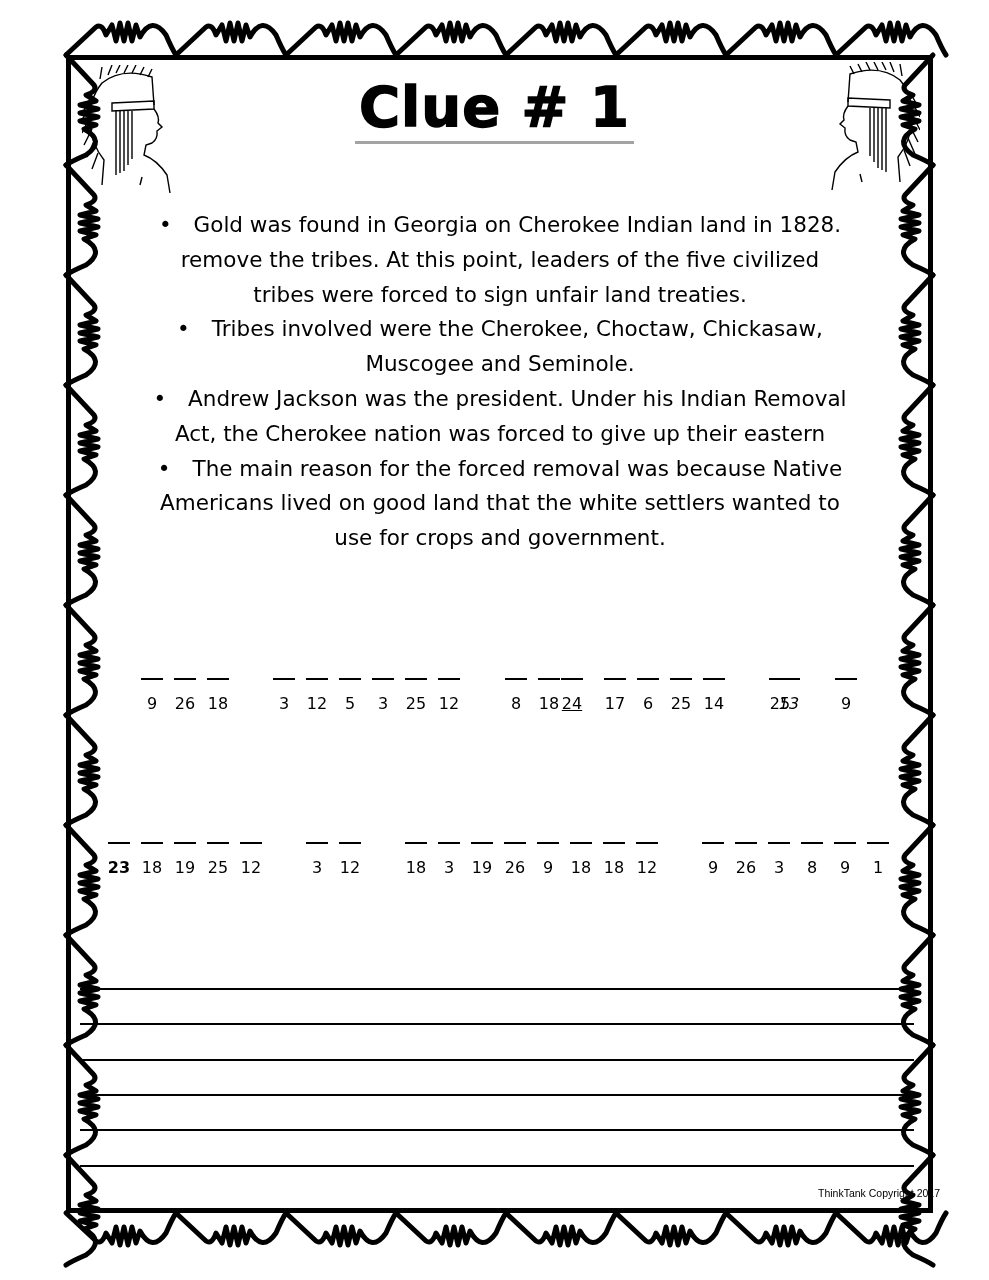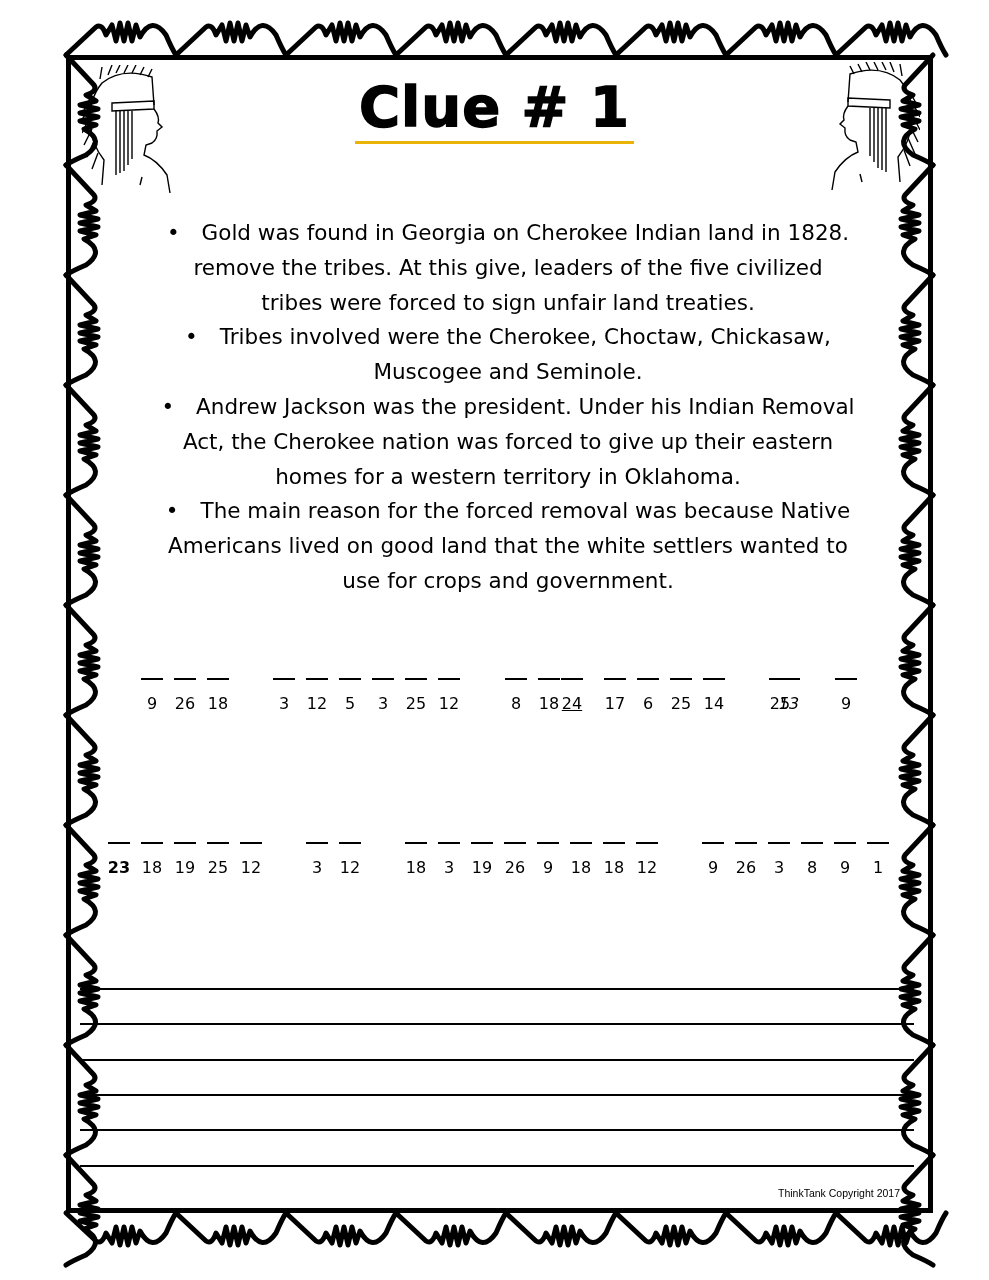--- a/index.html
+++ b/index.html
@@ -3,33 +3,33 @@
   <meta charset="utf-8">
   <style>
     html, body { margin: 0; padding: 0; background: #ffffff; }
     body { width: 989px; height: 1280px; position: relative; overflow: hidden; font-family: "DejaVu Sans", sans-serif; color: #000; }
     .border-svg { position: absolute; left: 0; top: 0; width: 989px; height: 1280px; }
     .frame { position: absolute; left: 66px; top: 55px; width: 867px; height: 1158px; border: 5px solid #000; box-sizing: border-box; }
     .title {
       position: absolute; left: 0; width: 989px; top: 74px; text-align: center;
       font-family: "DejaVu Sans", sans-serif; font-weight: bold; font-size: 56px; letter-spacing: 1px;
     }
-    .title span { border-bottom: 3px solid #eab308; padding: 0 4px 2px; -webkit-text-stroke: 1.5px #000; }
+    .title span { border-bottom: 3px solid #a3a3a3; padding: 0 4px 2px; -webkit-text-stroke: 1.5px #000; }
     .chief { position: absolute; width: 90px; height: 130px; }
     .chief-left { left: 82px; top: 65px; }
     .chief-right { left: 830px; top: 62px; transform: scaleX(-1); }
-    .bullets { position: absolute; left: 120px; width: 760px; top: 208px; margin: 8px; padding: 0; list-style: none; }
+    .bullets { position: absolute; left: 120px; width: 760px; top: 208px; margin: 0; padding: 0; list-style: none; }
     .bullets li { text-align: center; font-size: 21.5px; line-height: 34.8px; font-family: "DejaVu Sans", sans-serif; }
     .bullets li .dot { display: inline-block; margin-right: 22px; }
     .cipher-row { position: absolute; top: 0; height: 60px; }
     .cell { position: absolute; width: 26px; text-align: center; }
     .cell .blank { display: block; height: 2px; width: 22px; margin: 0 auto; background: #000; }
     .cell .num { display: block; margin-top: 14px; font-size: 16px; font-family: "DejaVu Sans", sans-serif; }
     .write-line { position: absolute; left: 80px; width: 834px; height: 2px; background: #000; }
-    .copyright { position: absolute; left: 740px; top: 1187px; width: 160px; text-align: right; font-family: "Liberation Sans", sans-serif; font-size: 10.5px; }
+    .copyright { position: absolute; left: 780px; top: 1187px; width: 160px; text-align: right; font-family: "Liberation Sans", sans-serif; font-size: 10.5px; }
   </style>
 </head>
 <body>
 
 <svg class="border-svg" viewBox="0 0 989 1280" xmlns="http://www.w3.org/2000/svg">
   <defs>
 
     <g id="motif" fill="none" stroke="#000" stroke-width="5" stroke-linecap="round" stroke-linejoin="round">
       <path d="M0 0 L30 -28 Q36 -32 40 -20 L46 -30 L50 -14 L54 -32 L58 -14 L62 -32 L66 -14 L70 -30 L74 -18 Q86 -40 100 -20 Q106 -6 110 0"></path>
     </g>
@@ -109,27 +109,26 @@
     <path d="M72 44 Q78 52 76 58 L80 62 L75 66 Q76 74 70 78 L64 80 L62 90 Q75 95 85 110 L88 128"></path>
     <path d="M34 46 L34 110 M38 46 L38 108 M42 46 L42 106 M46 46 L46 100 M50 46 L50 94"></path>
     <path d="M60 112 L58 120"></path>
   </g>
 </svg>
 
 <div class="title"><span>Clue # 1</span></div>
 
 <ul class="bullets">
   <li><span class="dot">•</span><span>Gold was found in Georgia on Cherokee Indian land in 1828.</span></li>
-  <li>remove the tribes.   At this give, leaders of the five civilized</li>
+  <li>remove the tribes.   At this point, leaders of the five civilized</li>
   <li>tribes were forced to sign unfair land treaties.</li>
   <li><span class="dot">•</span><span>Tribes involved were the Cherokee, Choctaw, Chickasaw,</span></li>
   <li>Muscogee and Seminole.</li>
   <li><span class="dot">•</span><span>Andrew Jackson was the president.  Under his Indian Removal</span></li>
   <li>Act, the Cherokee nation was forced to give up their eastern</li>
-  <li>homes for a western territory in Oklahoma.</li>
   <li><span class="dot">•</span><span>The main reason for the forced removal was because Native</span></li>
   <li>Americans lived on good land that the white settlers wanted to</li>
   <li>use for crops and government.</li>
 </ul>
 
 <div id="cipher-row-1" class="cipher-row" style="top:678px;">
     <div class="cell" style="left: 139px;">
       <span class="blank"></span>
       <span class="num">9</span>
     </div>

